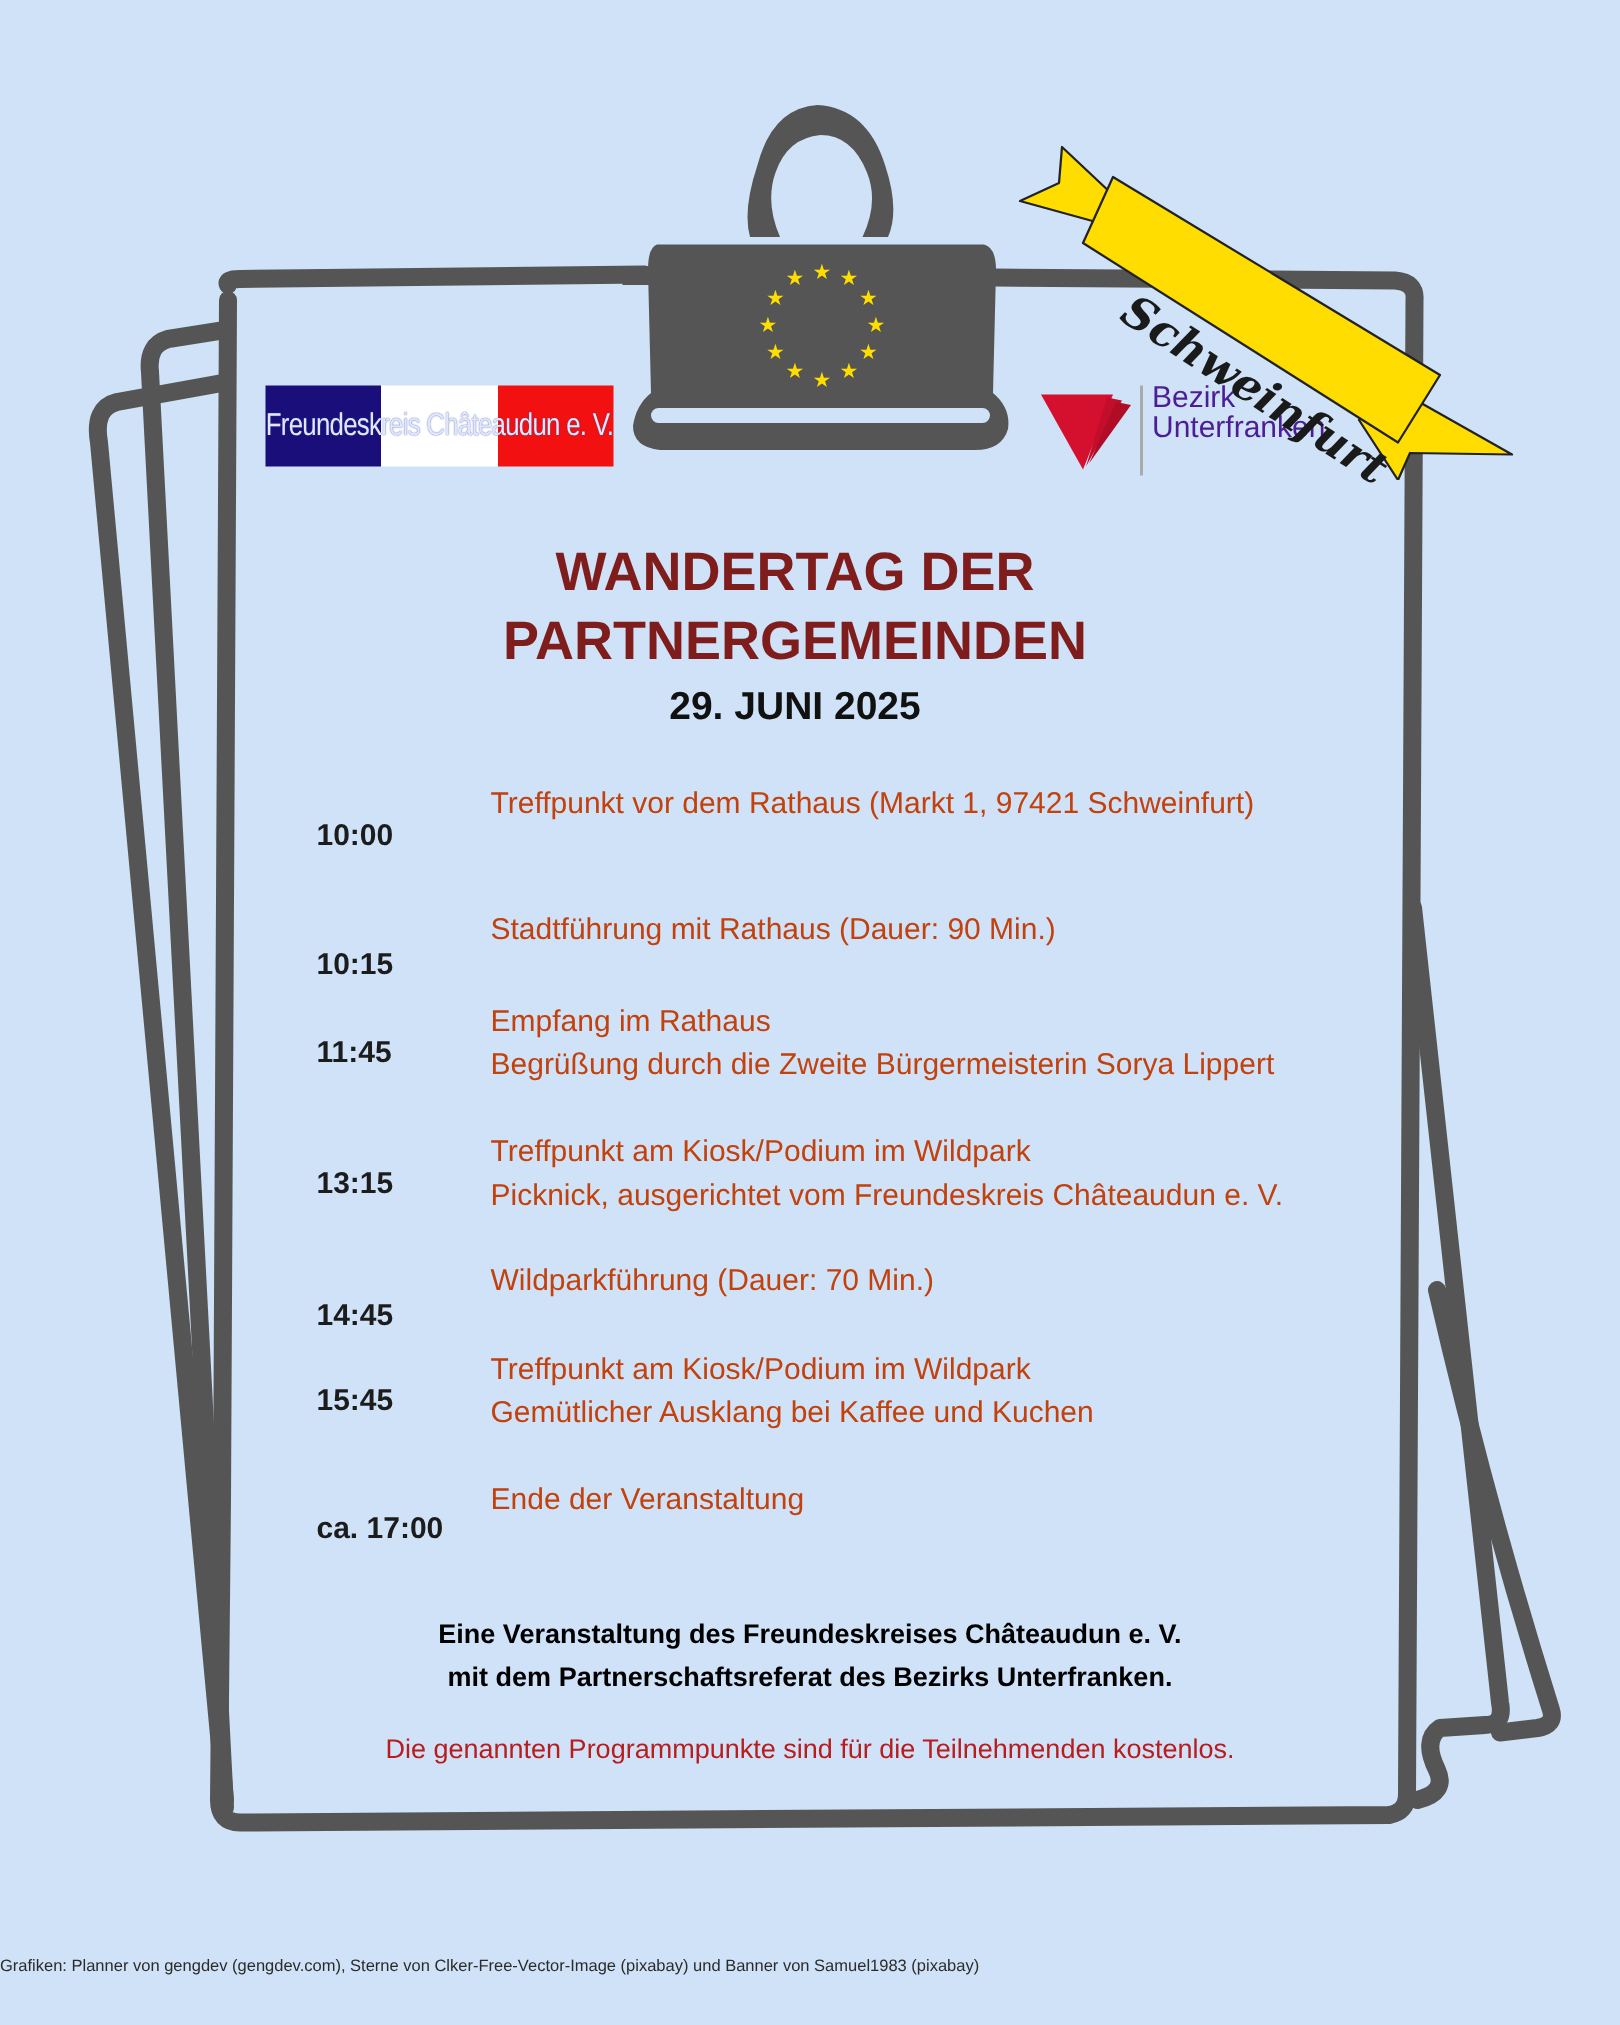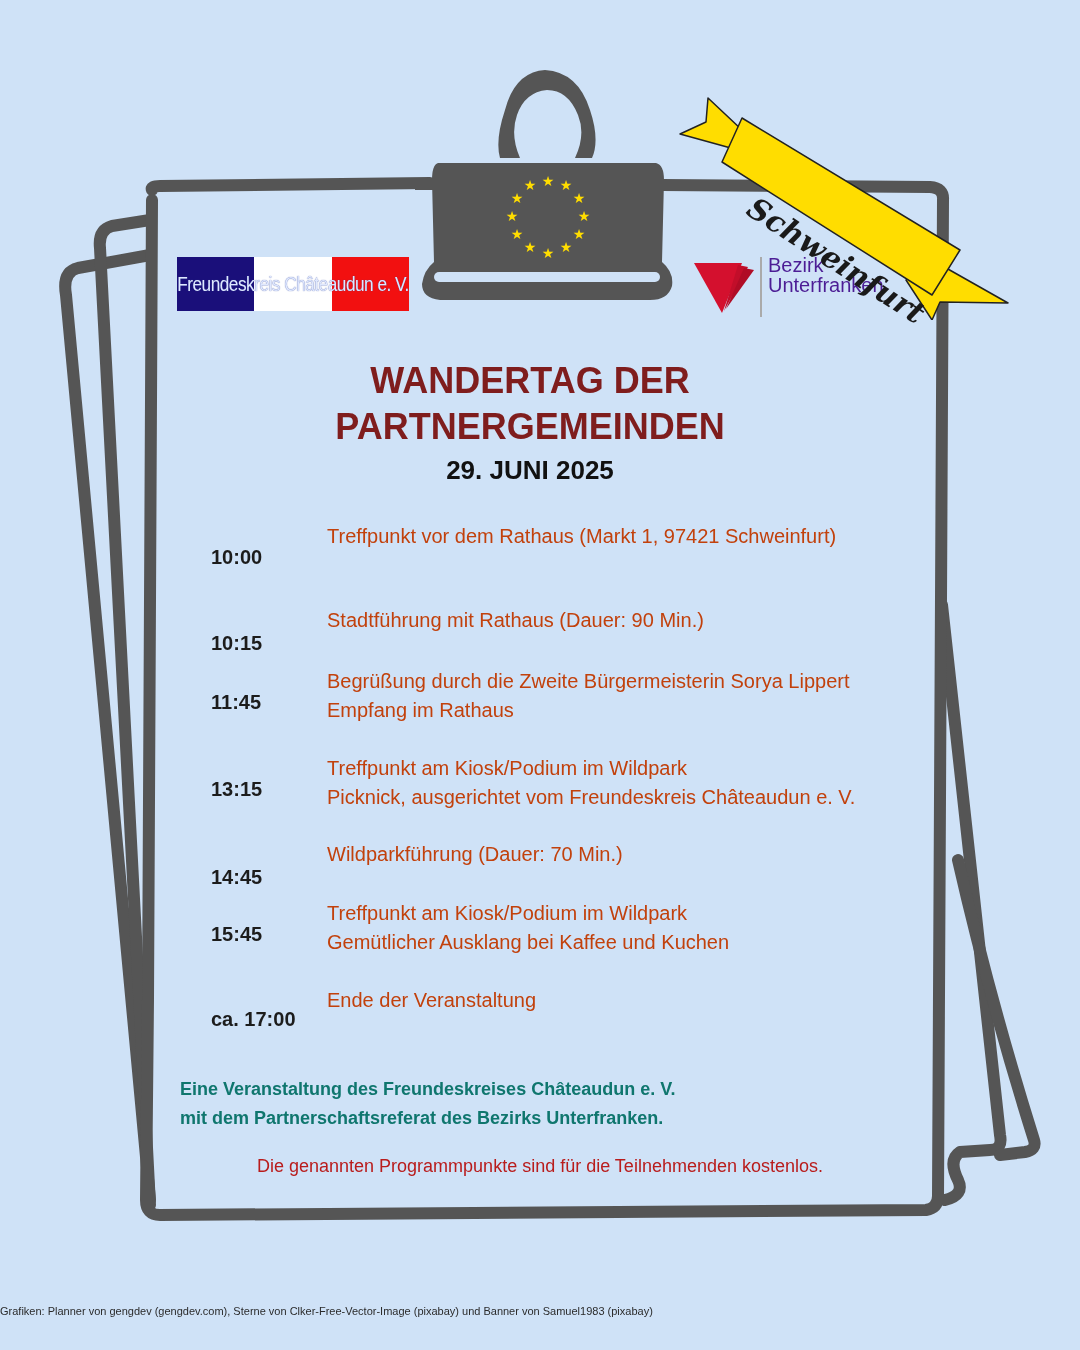--- a/index.html
+++ b/index.html
@@ -51,22 +51,22 @@
       position: absolute; left: 0; top: 4px; font-weight: bold; font-size: 20px; color: #1c1c1c;
       white-space: nowrap;
       margin-top: 20px;
     }
     .row .desc {
       position: absolute; left: 116px; top: 0; font-size: 20px; line-height: 29px; color: #c2410c;
       white-space: nowrap;
     }
 
     .footer-bold {
-      position: absolute; left: 180px; width: 720px; top: 1075px; 
-      font-weight: bold; font-size: 18px; line-height: 29px; color: #0f766e;
+      position: absolute; left: 180px; width: 720px; top: 1075px; text-align: center;
+      font-weight: bold; font-size: 18px; line-height: 29px; color: #000000;
     }
     .footer-note {
       position: absolute; left: 180px; width: 720px; top: 1156px; text-align: center;
       font-size: 18px; color: #b91c1c;
     }
     .credits {
       position: absolute; left: 0; width: 1080px; top: 1305px; text-align: left;
       font-size: 11px; color: #2b2b2b;
     }
 
@@ -162,22 +162,22 @@
     </div>
     <div class="row" style="top:86px">
       <div class="time">10:15</div>
       <div class="desc" style="top:-2px">
         <div>Stadtführung mit Rathaus (Dauer: 90 Min.)</div>
       </div>
     </div>
     <div class="row" style="top:145px">
       <div class="time">11:45</div>
       <div class="desc">
+        <div>Empfang im Rathaus</div>
         <div>Begrüßung durch die Zweite Bürgermeisterin Sorya Lippert</div>
-        <div>Empfang im Rathaus</div>
       </div>
     </div>
     <div class="row" style="top:232px">
       <div class="time">13:15</div>
       <div class="desc">
         <div>Treffpunkt am Kiosk/Podium im Wildpark</div>
         <div>Picknick, ausgerichtet vom Freundeskreis Châteaudun e. V.</div>
       </div>
     </div>
     <div class="row" style="top:320px">

